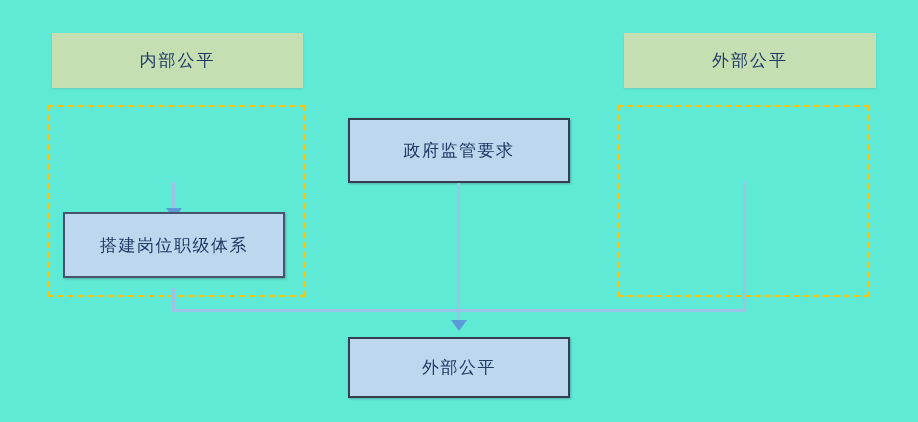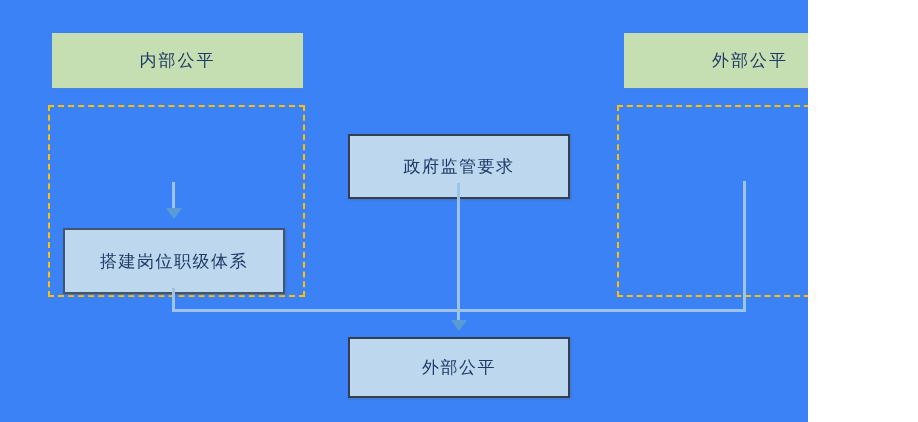--- a/index.html
+++ b/index.html
@@ -5,23 +5,23 @@
   html, body {
     margin: 0;
     padding: 0;
     background: #ffffff;
   }
   body {
     font-family: "DejaVu Sans", "Liberation Sans", sans-serif;
   }
   #canvas {
     position: relative;
-    width: 808px;
+    width: 918px;
     height: 422px;
-    background: #3b82f6;
+    background: #5eead4;
     overflow: hidden;
   }
 
   
   .cat-header {
     position: absolute;
     background: #c5dfb3;
     color: #1f3864;
     display: flex;
     align-items: center;
@@ -92,28 +92,28 @@
   </div>
 
   <div class="dashed-region" style="left:48px; top:105px; width:257px; height:192px;"></div>
 
   <div class="dashed-region" style="left:617px; top:105px; width:252px; height:192px;"></div>
 
 
   <div class="conn-v" style="left:172px; top:182px; height:30px;"></div>
   <div class="arrow-down" style="left:166px; top:208px;"></div>
 
-  <div class="node" style="left:63px; top:228px; width:222px; height:66px;">
+  <div class="node" style="left:63px; top:212px; width:222px; height:66px;">
     <span>搭建岗位职级体系</span>
   </div>
 
   <div class="conn-v" style="left:172px; top:288px; height:24px;"></div>
   <div class="conn-h" style="left:172px; top:309px; width:288px;"></div>
 
-  <div class="node dark-border" style="left:348px; top:134px; width:222px; height:65px;">
+  <div class="node dark-border" style="left:348px; top:118px; width:222px; height:65px;">
     <span>政府监管要求</span>
   </div>
 
 
   <div class="conn-v" style="left:743px; top:181px; height:131px;"></div>
   <div class="conn-h" style="left:458px; top:309px; width:288px;"></div>
 
   <div class="conn-v strong" style="left:457px; top:183px; height:141px;"></div>
   <div class="arrow-down" style="left:451px; top:320px;"></div>
 

